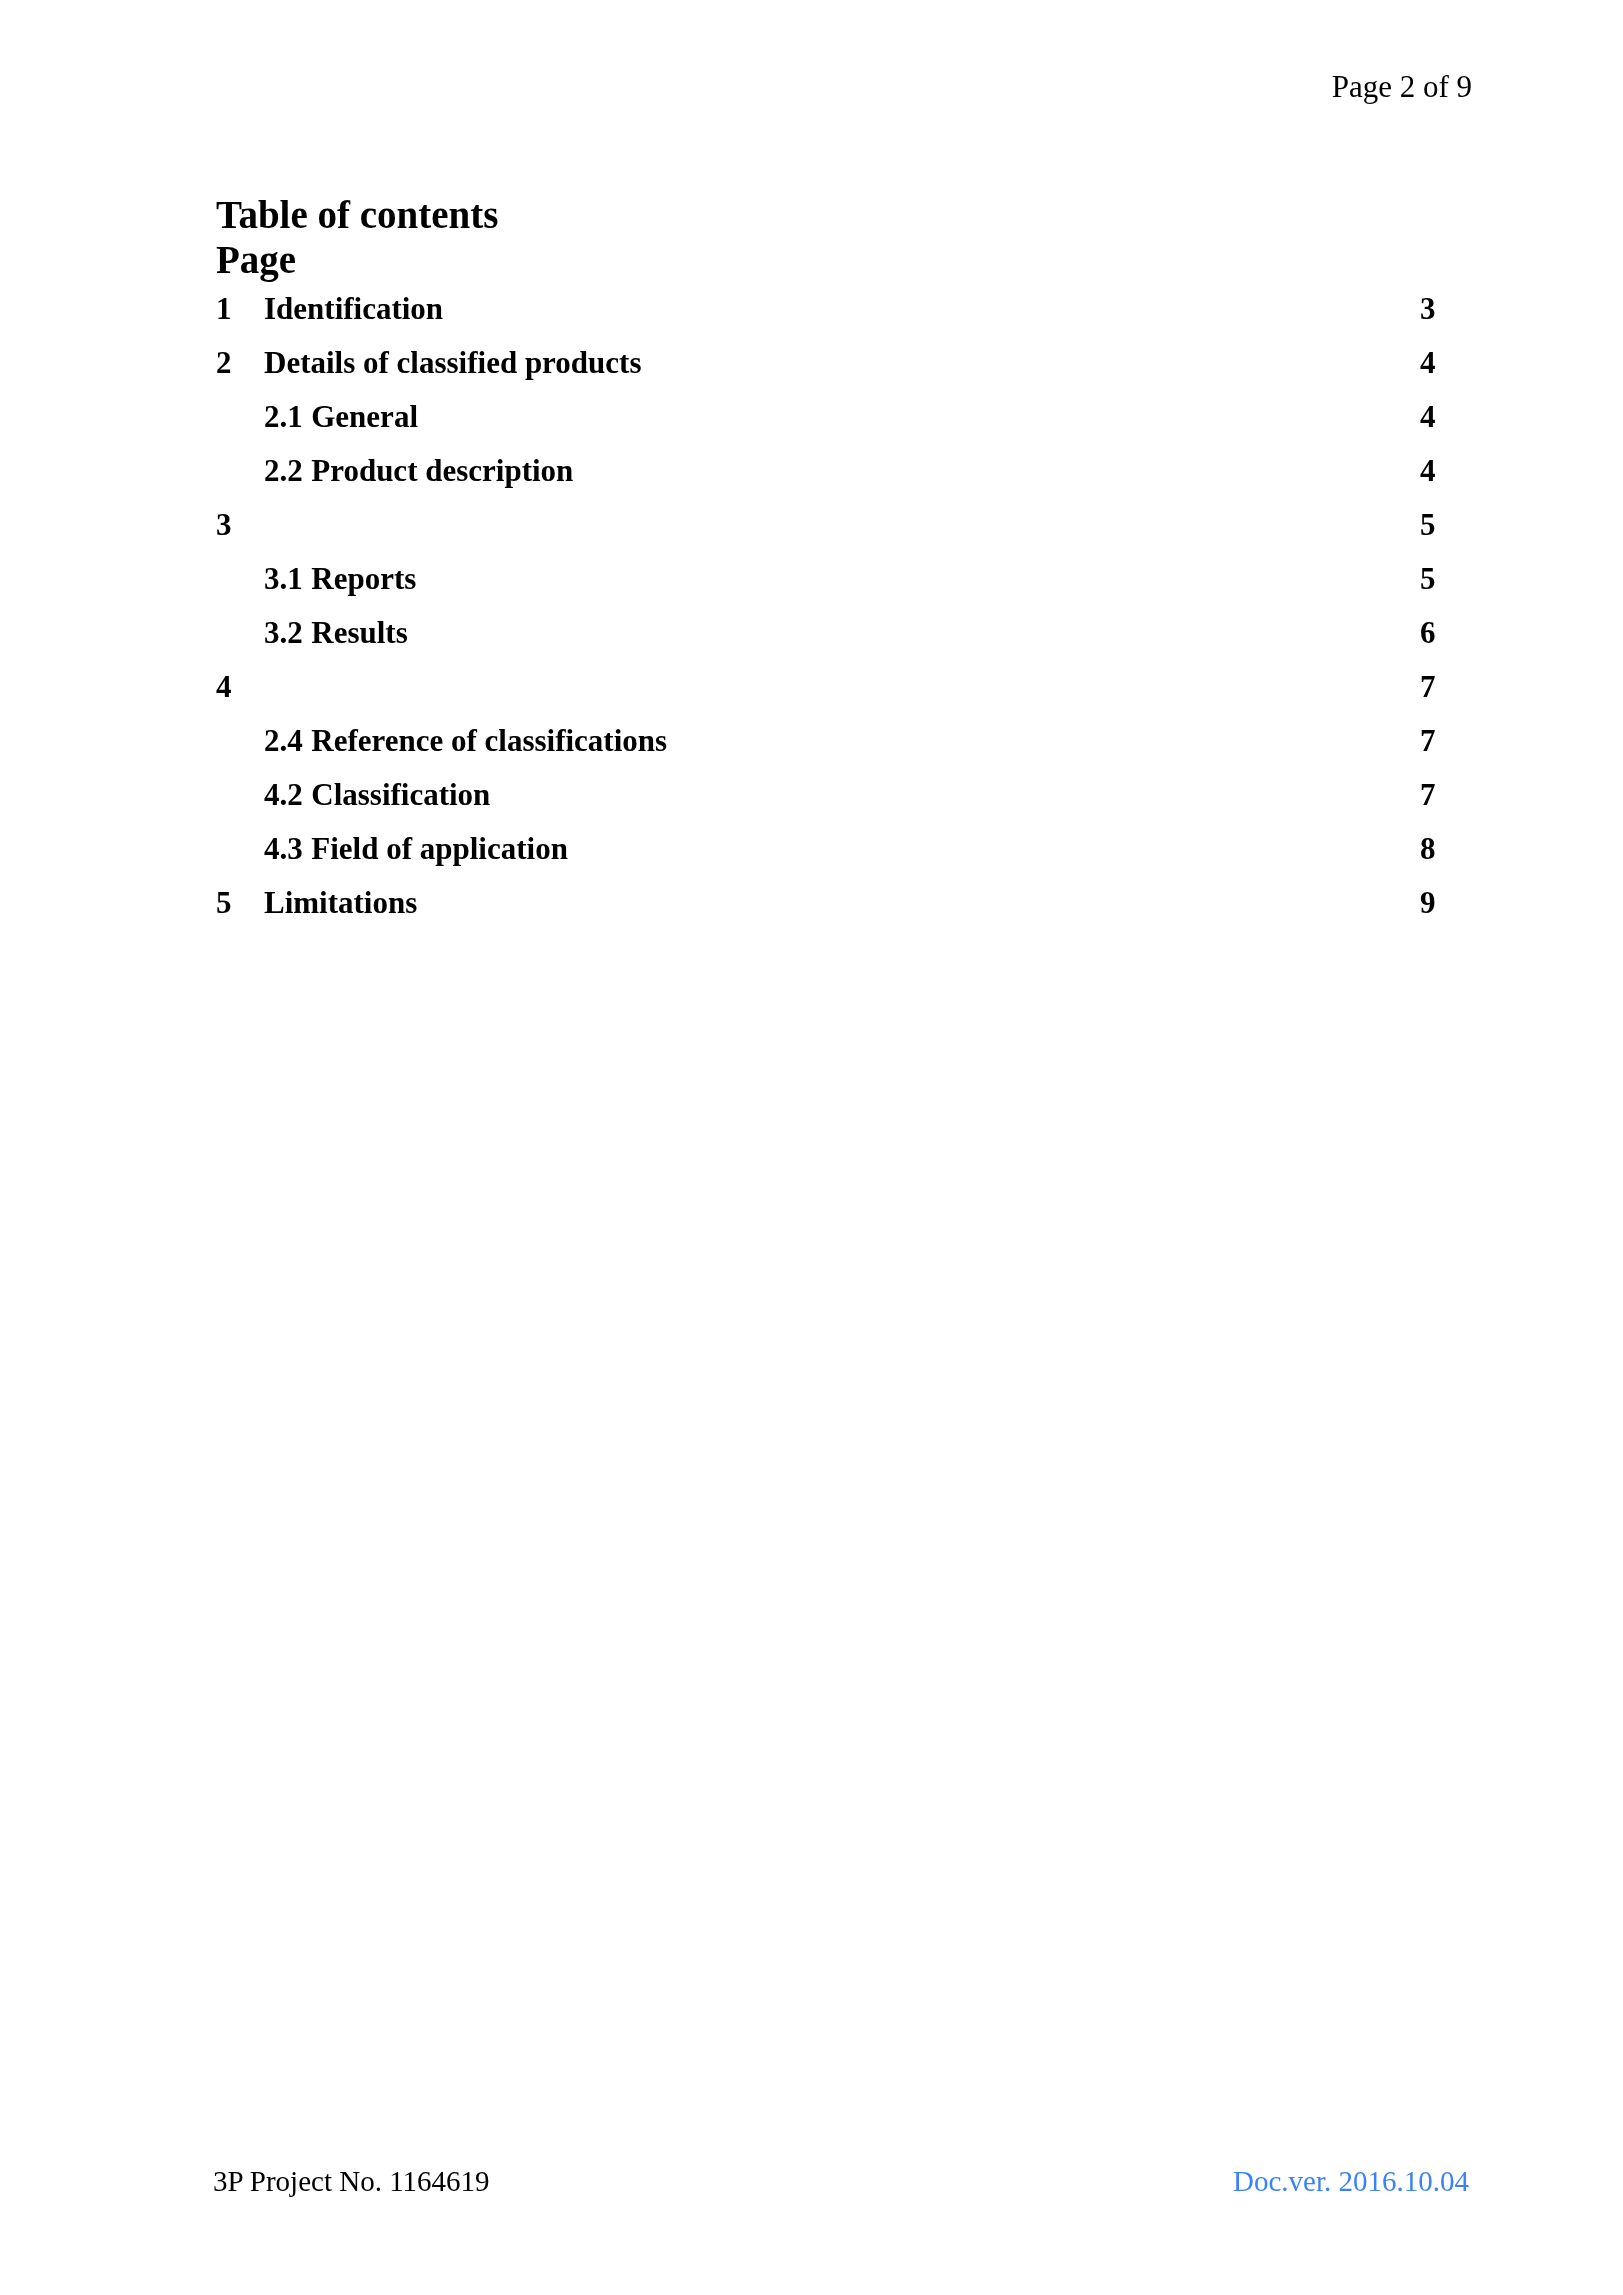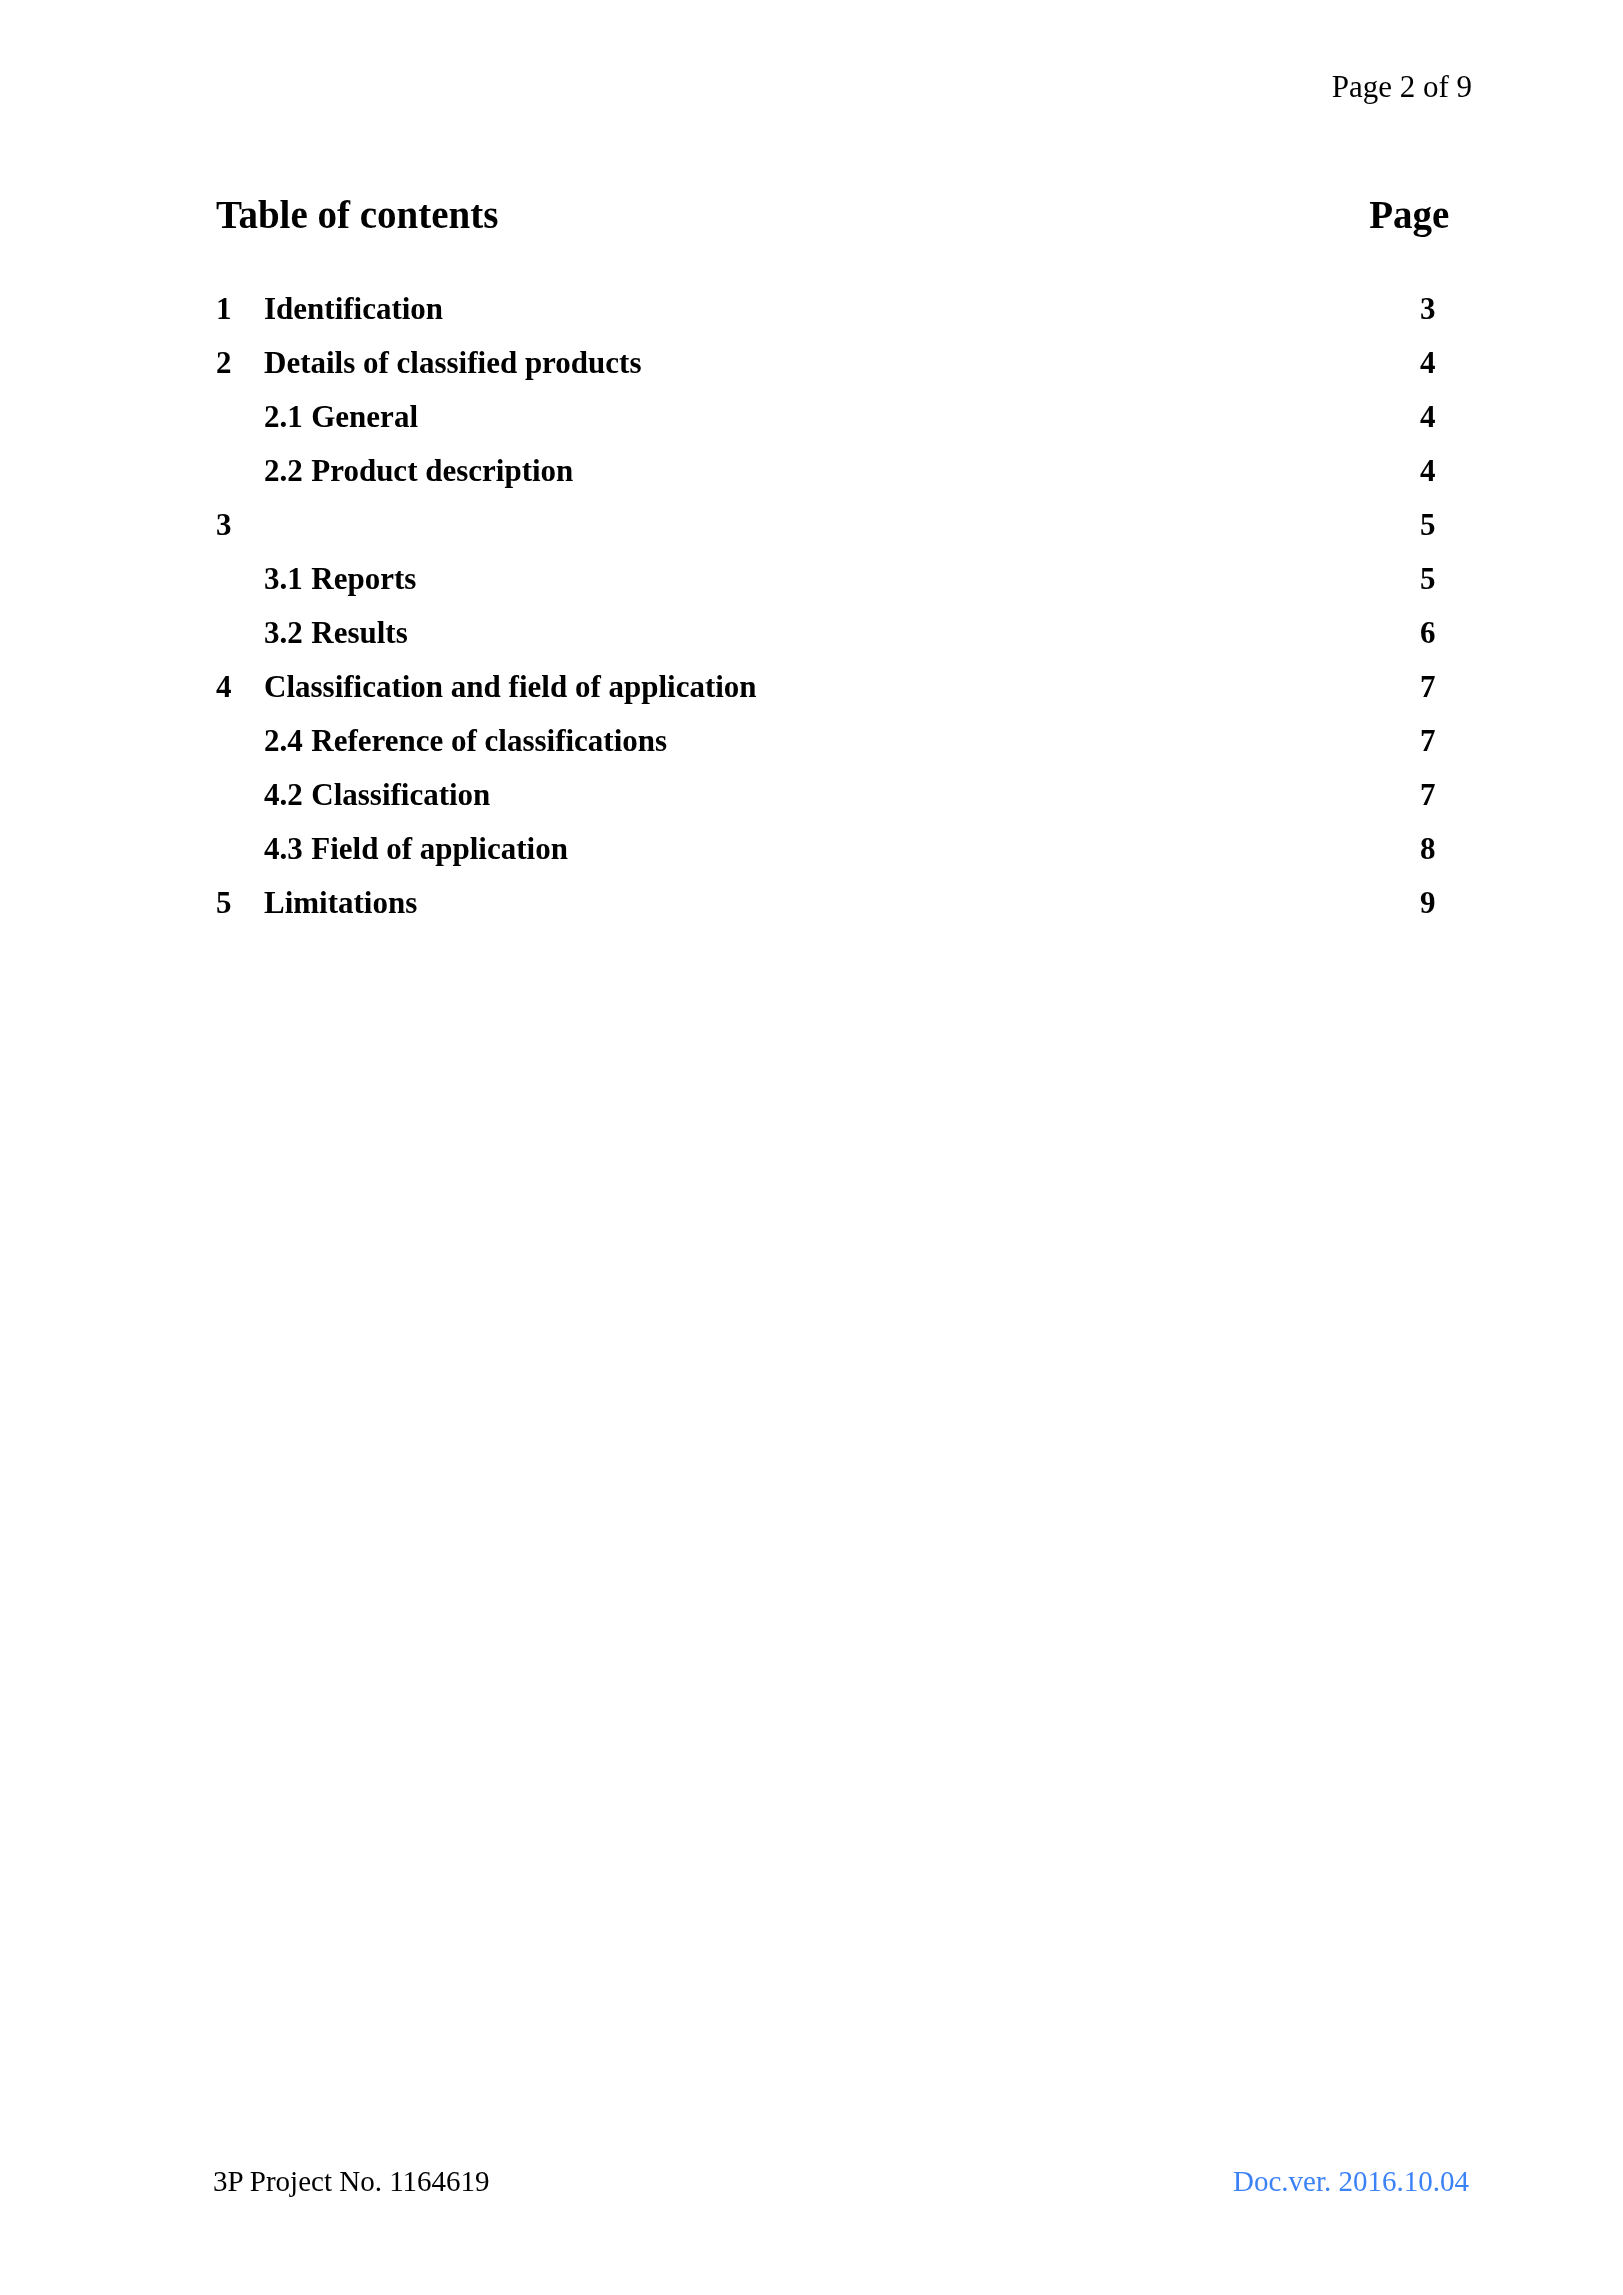--- a/index.html
+++ b/index.html
@@ -18,20 +18,21 @@
     text-align: right;
   }
   .toc-header {
     position: absolute;
     top: 192px; left: 216px; right: 158px;
     display: flex;
     justify-content: space-between;
     align-items: baseline;
     font-size: 39px;
     font-weight: bold;
+    flex-direction: column;
   }
   .toc-header .page-col-label { margin-right: 15.7px; }
   .toc-list {
     position: absolute;
     top: 282px; left: 216px; right: 158px;
   }
   .row {
     display: flex;
     align-items: center;
     height: 54px;
@@ -103,21 +104,20 @@
     </div>
 
     <div class="row l2">
       <span class="subnum">3.2</span>
       <span class="title">Results</span>
       <span class="pg">6</span>
     </div>
 
     <div class="row l1">
       <span class="num">4</span>
-      <span class="title">Classification and field of application</span>
       <span class="pg">7</span>
     </div>
 
     <div class="row l2">
       <span class="subnum">2.4</span>
       <span class="title">Reference of classifications</span>
       <span class="pg">7</span>
     </div>
 
     <div class="row l2">

